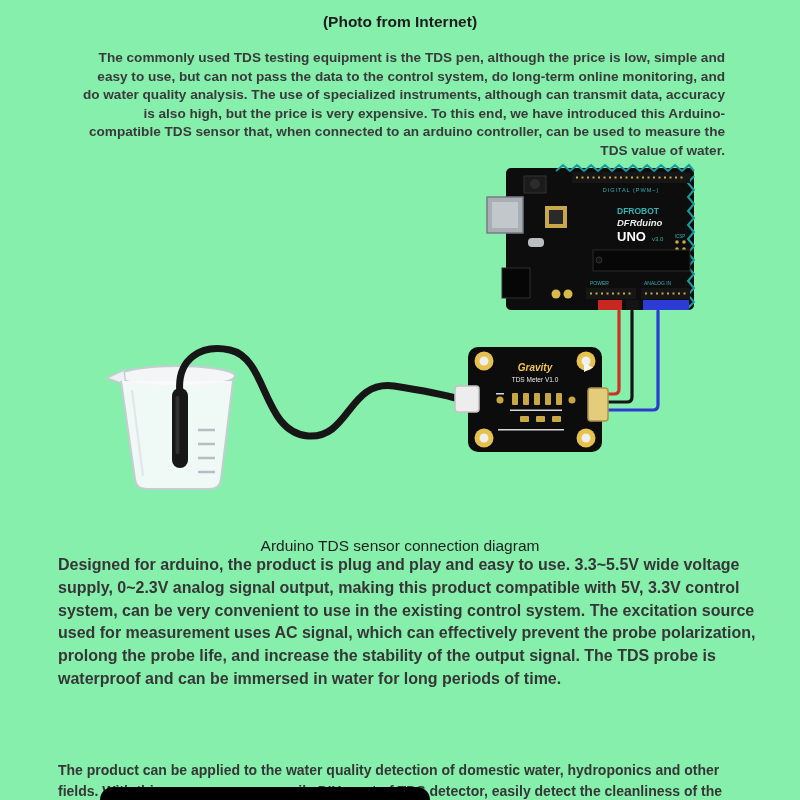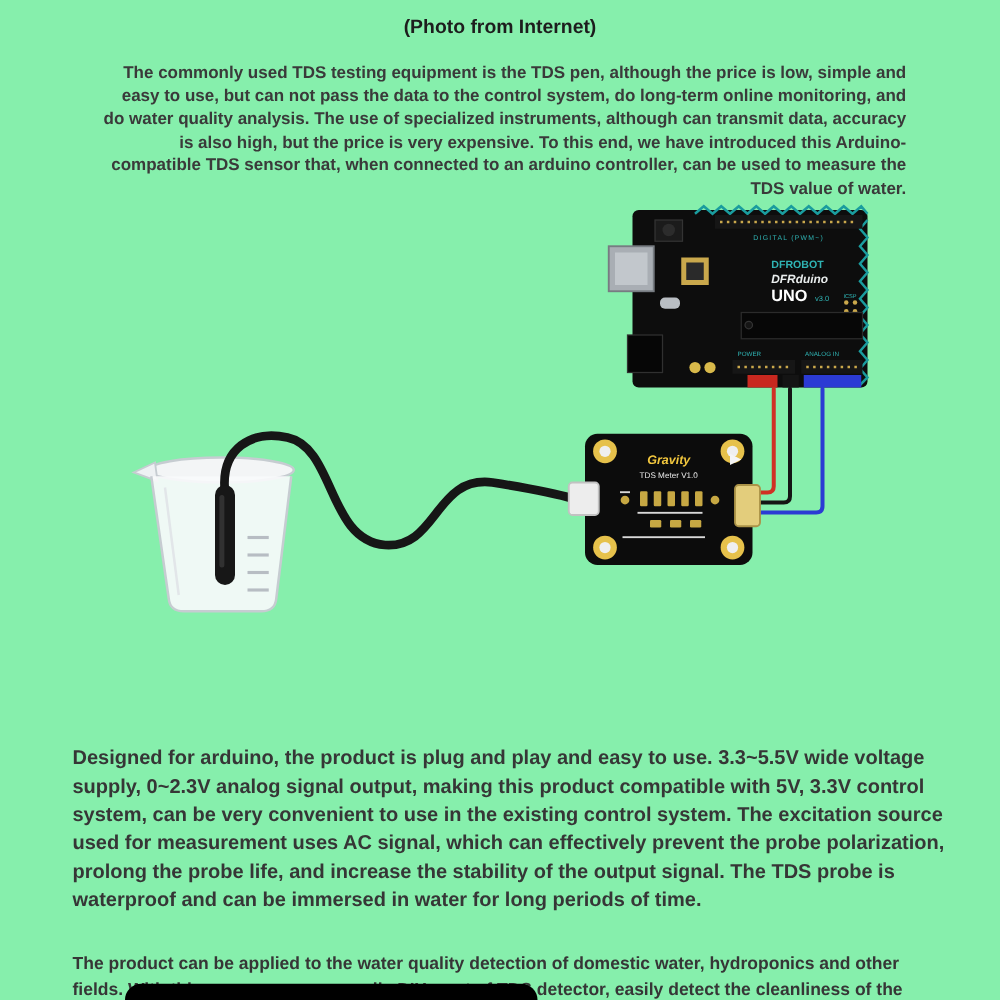--- a/index.html
+++ b/index.html
@@ -6,21 +6,21 @@
   html, body { background:#ffffff; font-family:"Liberation Sans", sans-serif; }
   .canvas { position:relative; width:800px; height:800px; background:#86efac; overflow:hidden; color:#333; }
   .title { position:absolute; top:13px; left:0; width:100%; text-align:center;
            font-size:15.5px; font-weight:700; color:#1d1d1d; }
   .intro { position:absolute; top:49px; left:77px; width:648px; text-align:right;
            font-size:13.6px; line-height:18.6px; font-weight:600; color:#3a3a3a; }
   .diagram-svg { position:absolute; top:150px; left:0; }
   .diagram-svg text { font-family:"Liberation Sans", sans-serif; }
   .caption { position:absolute; top:537px; left:0; width:100%; text-align:center;
              font-size:15.5px; font-weight:400; color:#1f1f1f; }
-  .features { position:absolute; top:596px; left:58px; width:716px;
+  .features { position:absolute; top:554px; left:58px; width:716px;
               font-size:16px; line-height:22.8px; font-weight:600; color:#363636; }
   .apps { position:absolute; top:712px; left:58px; width:702px;
           font-size:14px; line-height:21px; font-weight:600; color:#363636;margin-top:48px; }
   .bottom-bar { position:absolute; top:787px; left:100px; width:330px; height:26px;
                 background:#000000; border-radius:13px; }
 </style>
 </head>
 <body>
 
 <div class="canvas">
@@ -142,20 +142,21 @@
     <g fill="none" stroke-linecap="round">
       <path stroke="#d03024" stroke-width="3.2" d="M604,244 L614,244 Q619,244 619,239 L619,161"></path>
       <path stroke="#151515" stroke-width="3.2" d="M604,252 L627,252 Q632,252 632,247 L632,161"></path>
       <path stroke="#2b3bd4" stroke-width="3.2" d="M604,260 L653,260 Q658,260 658,255 L658,161"></path>
     </g>
 
     <rect x="455" y="236" width="24" height="26" rx="3" fill="#ededed" stroke="#c2c2c2" stroke-width="1.5"></rect>
     <rect x="588" y="238" width="20" height="33" rx="3" fill="#e3cd7c" stroke="#ab9348" stroke-width="1.5"></rect>
   </svg>
 
+  <div class="caption">Arduino TDS sensor connection diagram</div>
 
   <p class="features">Designed for arduino, the product is plug and play and easy to use. 3.3~5.5V wide voltage supply, 0~2.3V analog signal output, making this product compatible with 5V, 3.3V control system, can be very convenient to use in the existing control system. The excitation source used for measurement uses AC signal, which can effectively prevent the probe polarization, prolong the probe life, and increase the stability of the output signal. The TDS probe is waterproof and can be immersed in water for long periods of time.</p>
 
   <p class="apps">The product can be applied to the water quality detection of domestic water, hydroponics and other fields. With this sensor, you can easily DIY a set of TDS detector, easily detect the cleanliness of the water, and turn off the water quality for you.</p>
 
   <div class="bottom-bar"></div>
 
 </div>
 
 </body></html>

